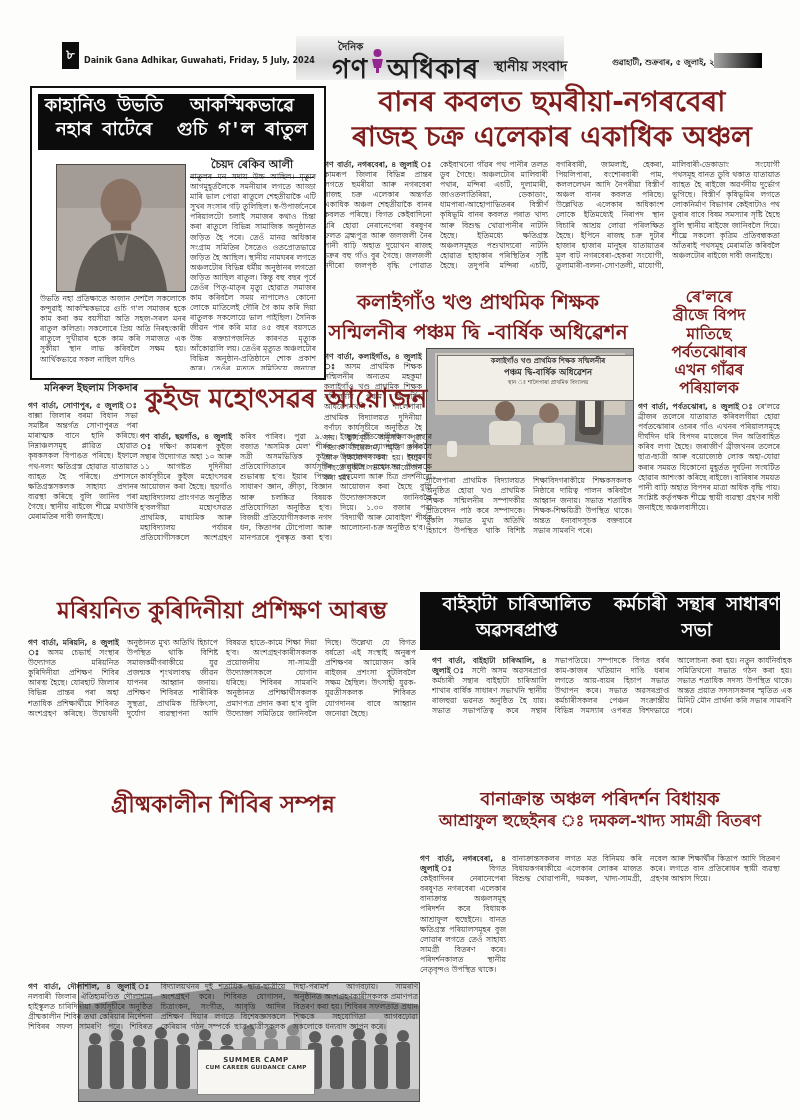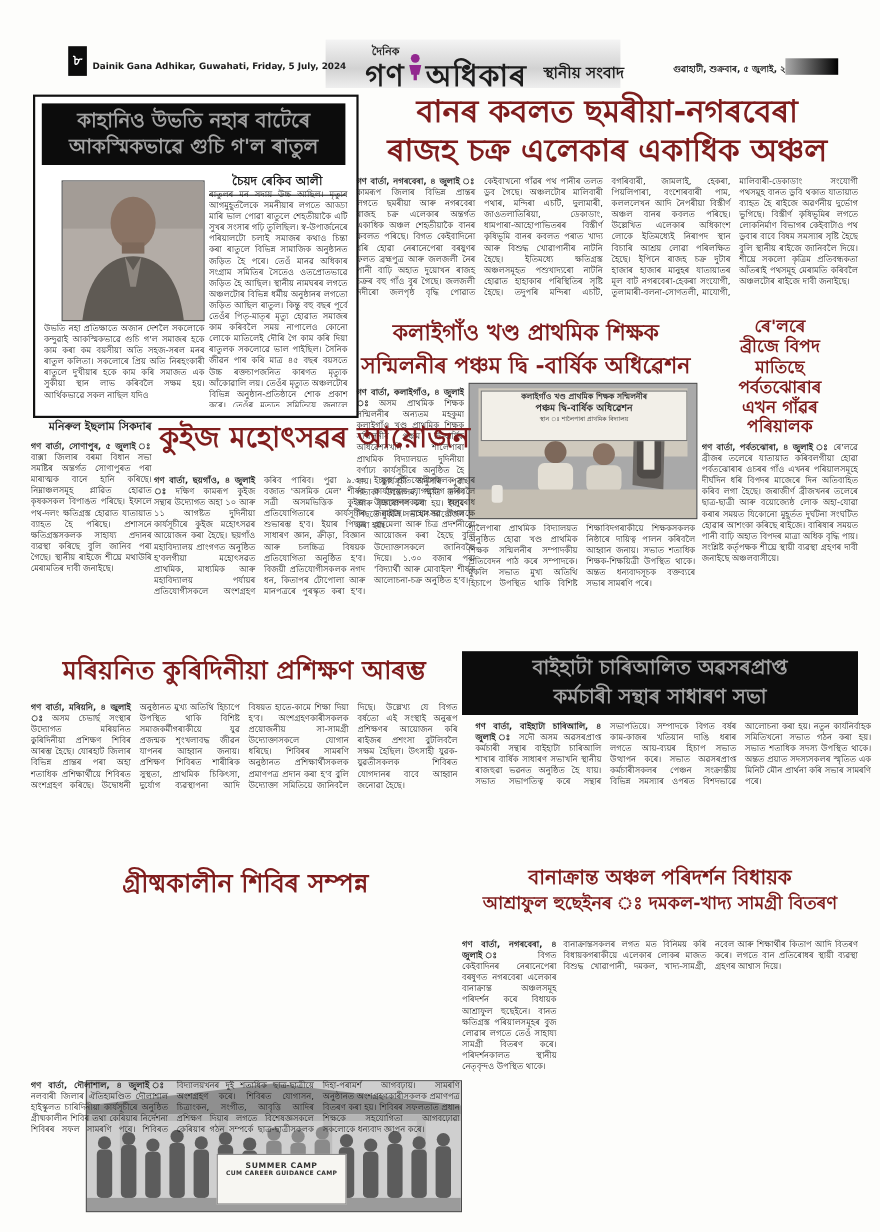--- a/index.html
+++ b/index.html
@@ -10,21 +10,21 @@
   
   .mast-band{background:linear-gradient(180deg,#f4f4f4,#d2d2d2 60%,#efefef);}
   .pageno{background:#0d0d0d;color:#fff;font-weight:bold;font-size:13px;display:flex;align-items:center;justify-content:center;}
   .mast-small{font-size:8px;font-weight:bold;white-space:nowrap;}
   .mast-daily{font-size:10px;font-weight:bold;}
   .mast-title{font-size:27px;font-weight:900;letter-spacing:1px;display:flex;align-items:flex-start;gap:2px;white-space:nowrap;}
   .mast-section{font-size:14px;font-weight:900;white-space:nowrap;}
   .grad-bar{background:linear-gradient(90deg,#aaa,#000);}
   
   .hl{font-weight:700;text-align:center;line-height:1.25;color:#7f1d1d;}
-  .hl-box{background:#0c0c0c;color:#a3a3a3;display:flex;flex-direction:column;justify-content:center;text-align:center;font-weight:900;}
+  .hl-box{background:#0c0c0c;color:#ffffff;display:flex;flex-direction:row;justify-content:center;text-align:center;font-weight:900;font-family:Liberation Mono, monospace;}
   
   .bt{font-size:7.6px;line-height:1.33;text-align:justify;color:#1d1d1d;overflow:hidden;word-break:break-word;}
   .bt b{font-weight:900;}
   .cols2{column-count:2;column-gap:8px;}
   .cols3{column-count:3;column-gap:8px;}
   .cols4{column-count:4;column-gap:8px;}
   .byline{font-size:11px;font-weight:900;text-align:center;border-bottom:1.5px solid #222;padding-bottom:2px;}
   .subhead{font-size:10px;font-weight:900;text-align:right;}
   
   .photo{position:relative;overflow:hidden;border:1px solid #4a4a4a;background:linear-gradient(180deg,#c9c9c9,#9c9c9c);}
@@ -106,21 +106,21 @@
       <circle cx="163" cy="26" r="9" fill="#8a7364"></circle>
       <rect x="152" y="36" width="22" height="50" rx="6" fill="#4f4b48"></rect>
       <rect x="158" y="44" width="10" height="34" fill="#e8e4da"></rect>
       <circle cx="78" cy="62" r="10" fill="#7d685a"></circle>
       <rect x="62" y="72" width="32" height="26" rx="6" fill="#e3ded3"></rect>
       <circle cx="122" cy="64" r="10" fill="#8a7364"></circle>
       <rect x="106" y="74" width="32" height="24" rx="6" fill="#d8d3c8"></rect>
       <rect x="0" y="96" width="206" height="26" fill="#c4beb2"></rect>
       <rect x="20" y="92" width="10" height="16" rx="3" fill="#e9e6df"></rect>
     </svg>
-    <div class="pbanner" style="left:10px;top:6px;width:186px;height:44px;">
+    <div class="pbanner" style="left:10px;top:6px;width:186px;height:44px;padding-left:17px;">
       <div class="l1">কলাইগাঁও খণ্ড প্ৰাথমিক শিক্ষক সন্মিলনীৰ</div>
       <div class="l2">পঞ্চম দ্বি-বাৰ্ষিক অধিৱেশন</div>
       <div class="l3">স্থান ঃ শালৈপাৰা প্ৰাথমিক বিদ্যালয়</div>
     </div>
   </div>
   <div class="abs bt cols2" style="left:426px;top:476px;width:206px;height:114px;">শালৈপাৰা প্ৰাথমিক বিদ্যালয়ত অনুষ্ঠিত হোৱা খণ্ড প্ৰাথমিক শিক্ষক সন্মিলনীৰ সম্পাদকীয় প্ৰতিবেদন পাঠ কৰে সম্পাদকে। মুকলি সভাত মুখ্য অতিথি হিচাপে উপস্থিত থাকি বিশিষ্ট শিক্ষাবিদগৰাকীয়ে শিক্ষকসকলক নিষ্ঠাৰে দায়িত্ব পালন কৰিবলৈ আহ্বান জনায়। সভাত শতাধিক শিক্ষক-শিক্ষয়িত্ৰী উপস্থিত থাকে। অন্তত ধন্যবাদসূচক বক্তব্যৰে সভাৰ সামৰণি পৰে।</div>
 
   <div class="abs hl" style="left:638px;top:288px;width:142px;height:110px;font-size:15.5px;line-height:1.18;">
     <div>ৰে'লৰে</div>
     <div>ব্ৰীজে বিপদ</div>

